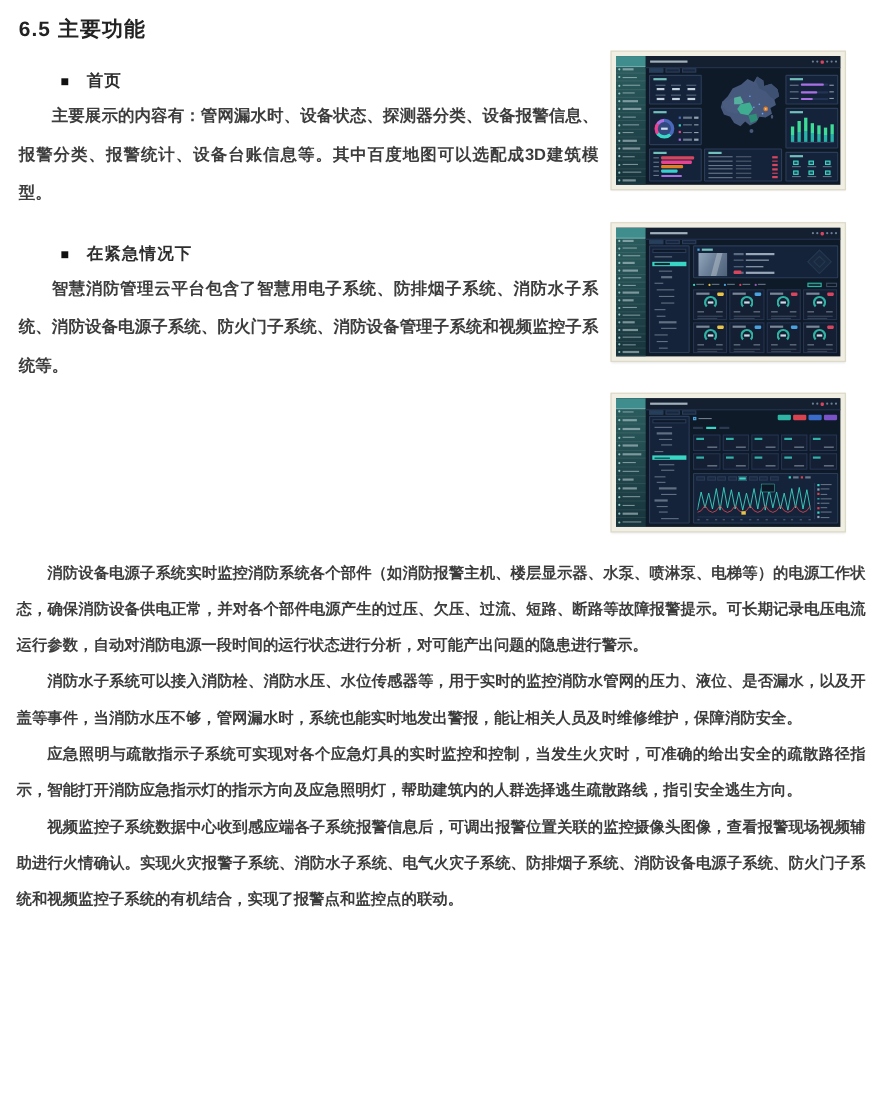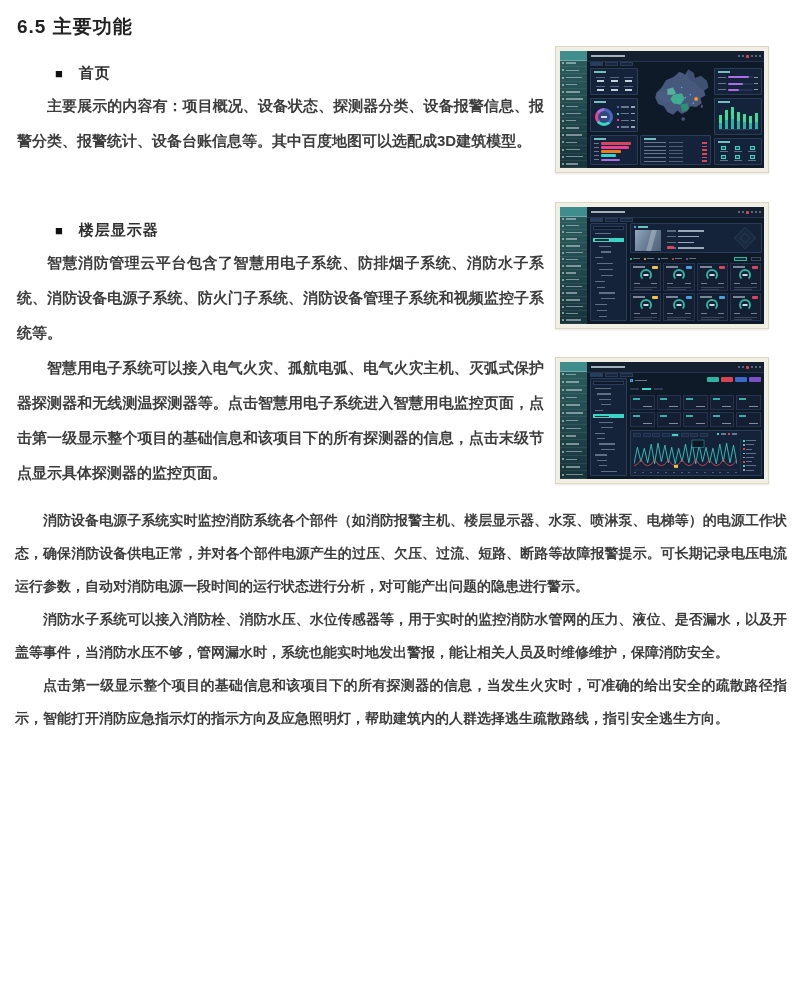--- a/index.html
+++ b/index.html
@@ -44,35 +44,35 @@
 </style>
 </head>
 <body>
 
 <div class="page-title">6.5 主要功能</div>
 
 <div class="sec-head" style="top:64px">
   <span class="bullet">■</span>
   <span>首页</span>
 </div>
-<p class="para" style="top:88px">主要展示的内容有：项目概况、设备状态、探测器分类、设备报警信息、报警分类、报警统计、设备台账信息等。其中百度地图可以选配成3D建筑模型。</p>
+<p class="para" style="top:88px">主要展示的内容有：管网漏水时、设备状态、探测器分类、设备报警信息、报警分类、报警统计、设备台账信息等。其中百度地图可以选配成3D建筑模型。</p>
 
 <div class="sec-head" style="top:221px">
   <span class="bullet">■</span>
-  <span>楼层显示器</span>
+  <span>在紧急情况下</span>
 </div>
 <div class="pgroup">
   <p>智慧消防管理云平台包含了智慧用电子系统、防排烟子系统、消防水子系统、消防设备电源子系统、防火门子系统、消防设备管理子系统和视频监控子系统等。</p>
-  <p>智慧用电子系统可以接入电气火灾、孤航电弧、电气火灾主机、灭弧式保护器探测器和无线测温探测器等。点击智慧用电子系统进入智慧用电监控页面，点击第一级显示整个项目的基础信息和该项目下的所有探测器的信息，点击末级节点显示具体探测器的监控页面。</p>
 </div>
 
 <div class="body-block">
   <p>消防设备电源子系统实时监控消防系统各个部件（如消防报警主机、楼层显示器、水泵、喷淋泵、电梯等）的电源工作状态，确保消防设备供电正常，并对各个部件电源产生的过压、欠压、过流、短路、断路等故障报警提示。可长期记录电压电流运行参数，自动对消防电源一段时间的运行状态进行分析，对可能产出问题的隐患进行警示。</p>
   <p>消防水子系统可以接入消防栓、消防水压、水位传感器等，用于实时的监控消防水管网的压力、液位、是否漏水，以及开盖等事件，当消防水压不够，管网漏水时，系统也能实时地发出警报，能让相关人员及时维修维护，保障消防安全。</p>
-  <p>点击第一级显示整个项目的基础信息和该项目下的所有探测器的信息，当发生火灾时，可准确的给出安全的疏散路径指示，智能打开消防应急指示灯的指示方向及应急照明灯，帮助建筑内的人群选择逃生疏散路线，指引安全逃生方向。</p>
+  <p>应急照明与疏散指示子系统可实现对各个应急灯具的实时监控和控制，当发生火灾时，可准确的给出安全的疏散路径指示，智能打开消防应急指示灯的指示方向及应急照明灯，帮助建筑内的人群选择逃生疏散路线，指引安全逃生方向。</p>
+  <p>视频监控子系统数据中心收到感应端各子系统报警信息后，可调出报警位置关联的监控摄像头图像，查看报警现场视频辅助进行火情确认。实现火灾报警子系统、消防水子系统、电气火灾子系统、防排烟子系统、消防设备电源子系统、防火门子系统和视频监控子系统的有机结合，实现了报警点和监控点的联动。</p>
 </div>
 
 <div class="shot" style="top:46px">
   <div class="db" id="db-home">
       <div style="position: absolute; left: 0px; top: 0px; bottom: 0px; width: 27px; background: linear-gradient(rgb(44, 95, 96), rgb(23, 51, 59));">
         <div style="height: 9px; background: rgb(63, 141, 140); border-bottom: 1px solid rgba(255, 255, 255, 0.25);"></div>
         <div style="position: absolute; inset: 9px 0px 0px; display: flex; flex-direction: column;">
           <div style="flex: 1 1 0%; display: flex; align-items: center; gap: 2px; padding: 0px 2px; border-bottom: 1px solid rgba(255, 255, 255, 0.07); box-sizing: border-box;">
             <div style="width: 2px; height: 2px; background: rgba(170, 225, 220, 0.85); border-radius: 50%; flex: 0 0 auto;"></div>
             <div style="width: 10px; height: 1.5px; background: rgba(215, 230, 235, 0.5);"></div>

